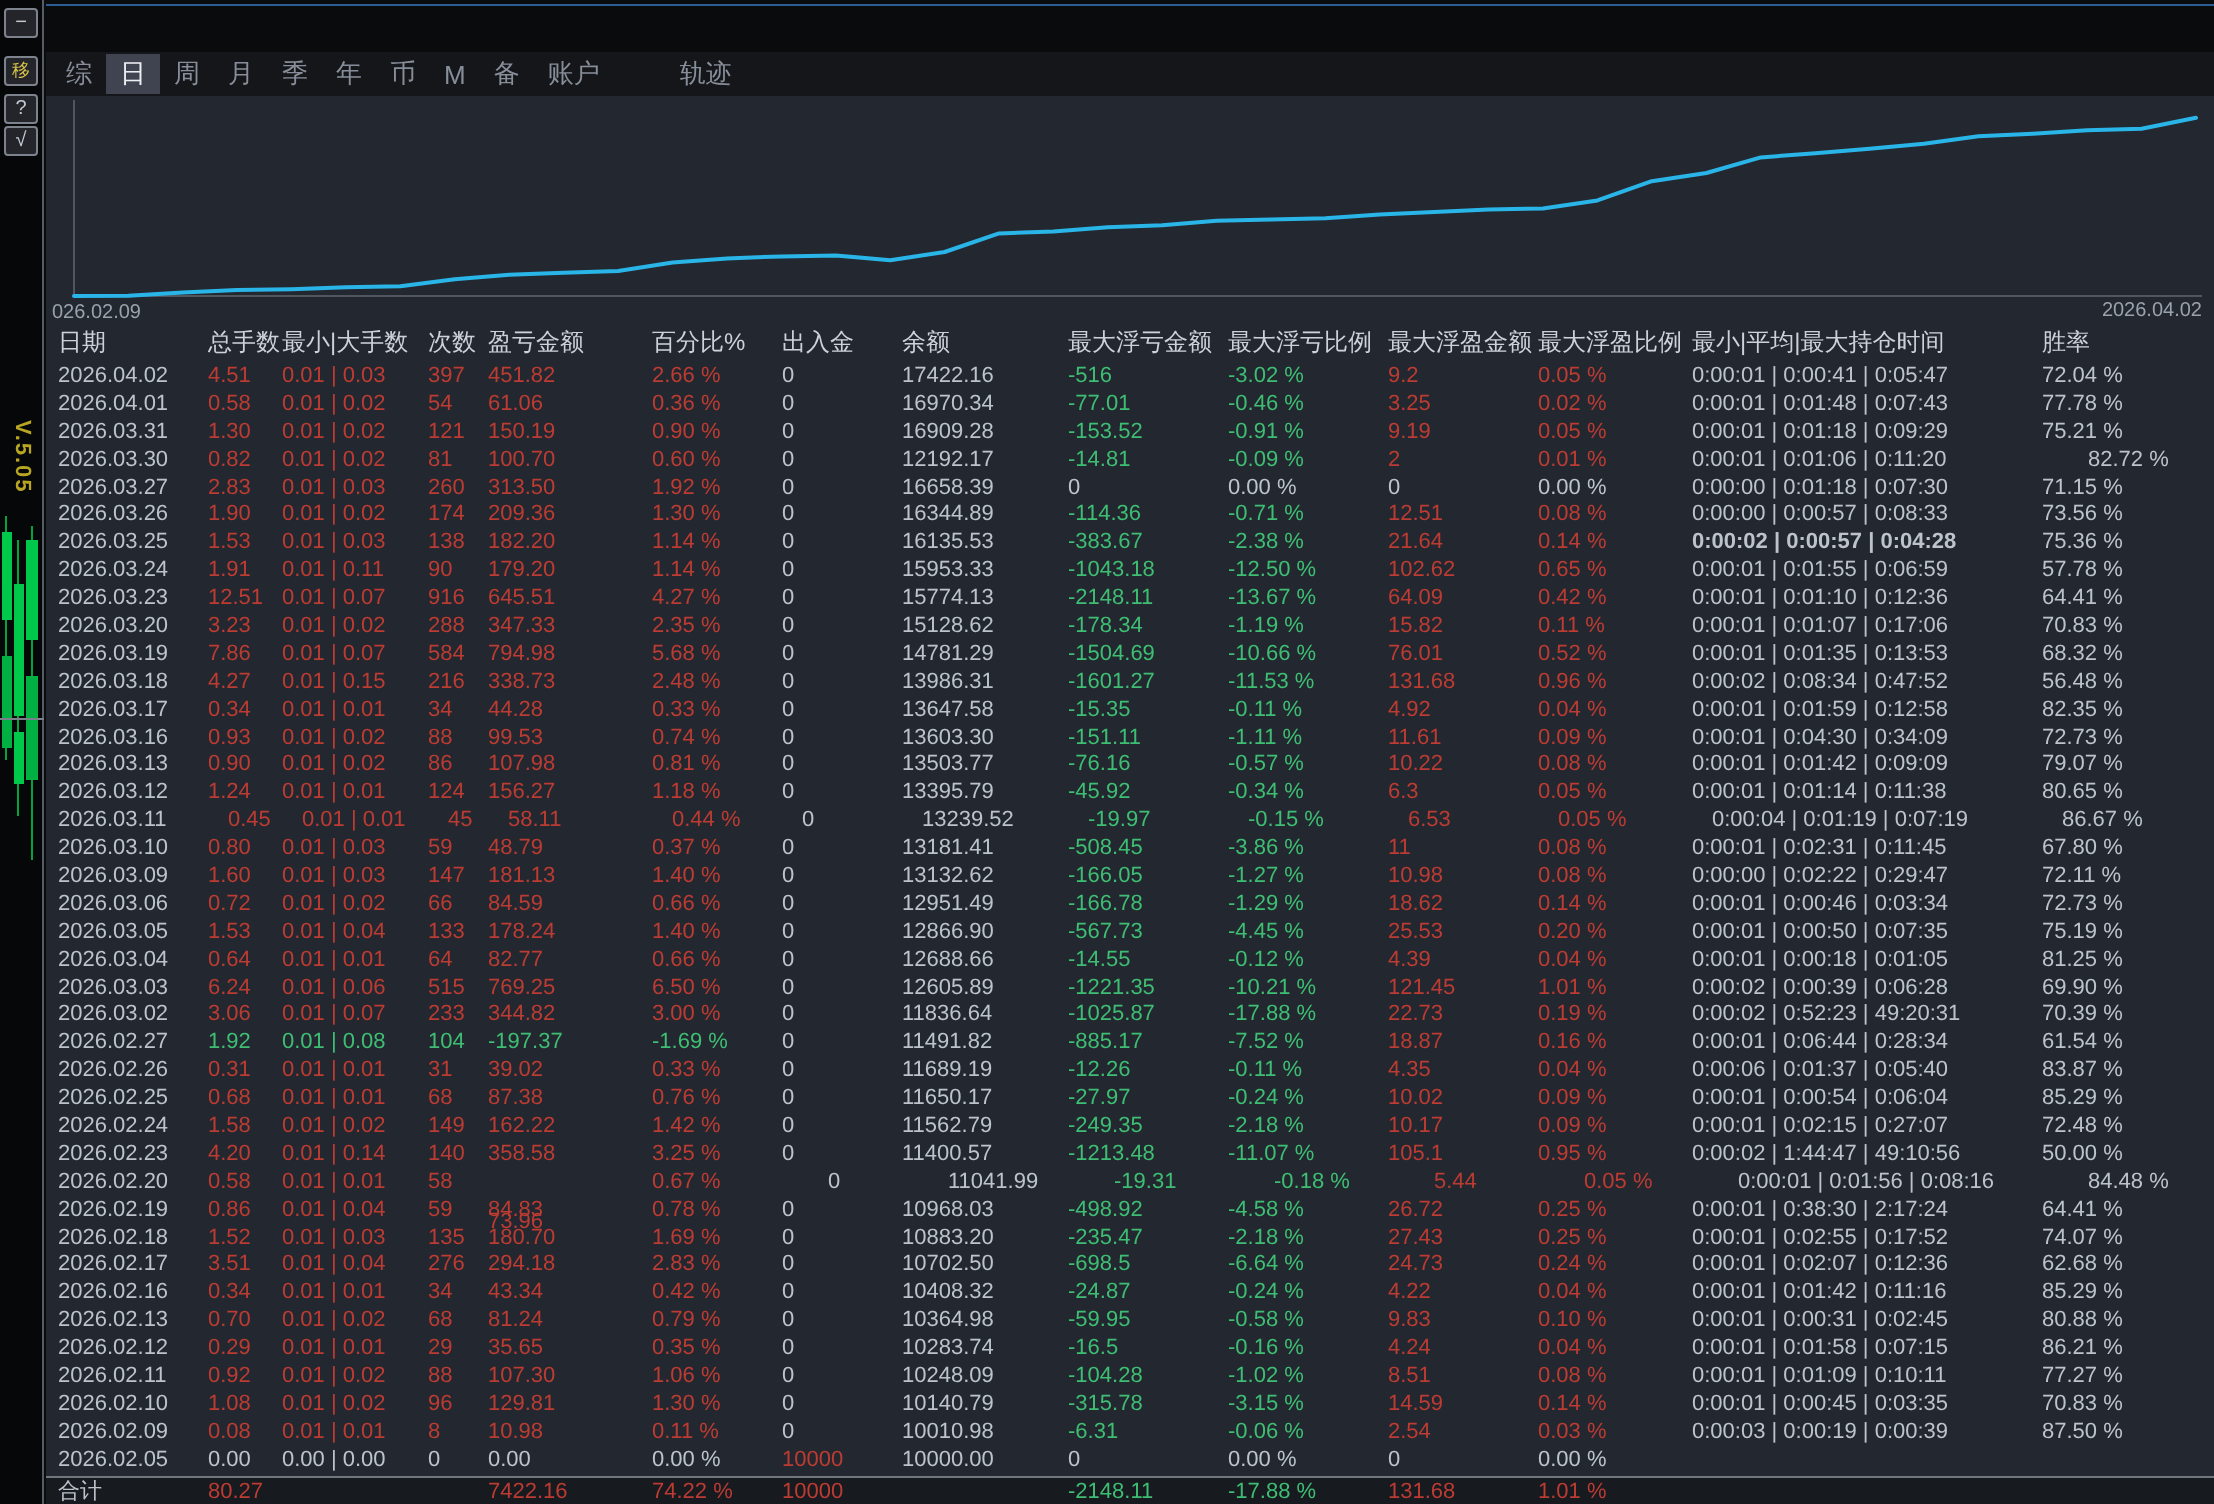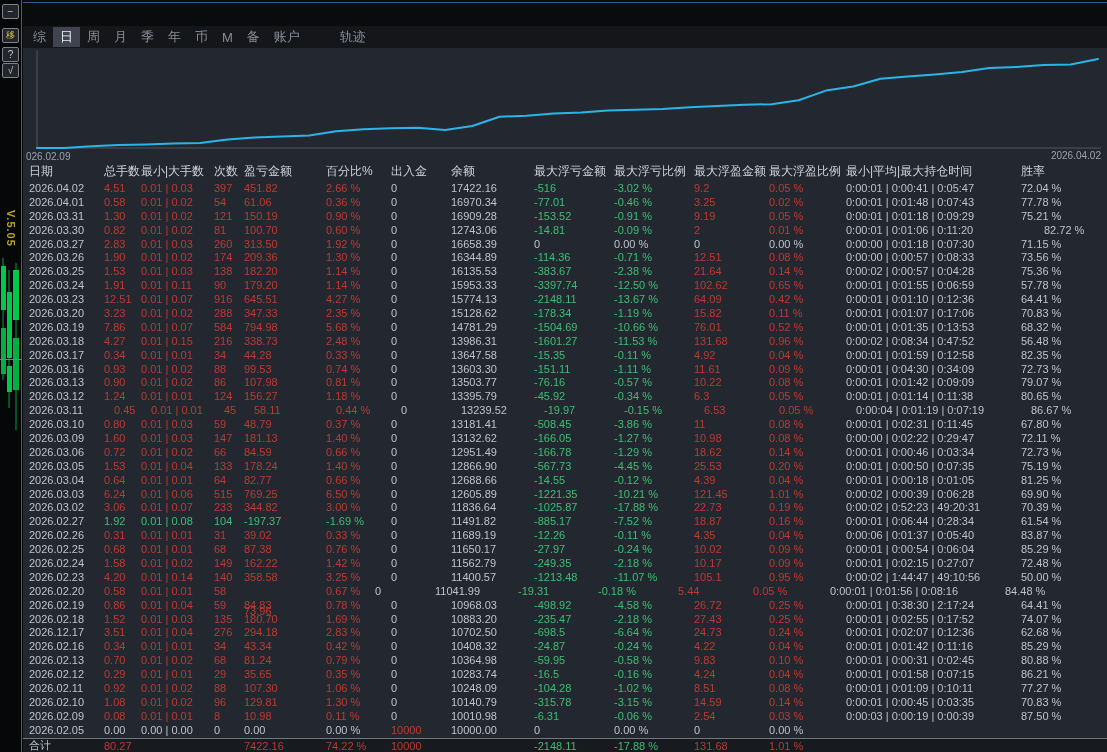--- a/index.html
+++ b/index.html
@@ -160,21 +160,21 @@
           <span class="tc c-n" style="width: 85px;">75.21 %</span>
         </div>
         <div class="trow">
           <span class="tc c-n" style="width: 75px;">2026.03.30</span>
           <span class="tc c-r" style="width: 37px;">0.82</span>
           <span class="tc c-r" style="width: 73px;">0.01 | 0.02</span>
           <span class="tc c-r" style="width: 30px;">81</span>
           <span class="tc c-r" style="width: 82px;">100.70</span>
           <span class="tc c-r" style="width: 65px;">0.60 %</span>
           <span class="tc c-n" style="width: 60px;">0</span>
-          <span class="tc c-n" style="width: 83px;">12743.06</span>
+          <span class="tc c-n" style="width: 83px;">12192.17</span>
           <span class="tc c-g" style="width: 80px;">-14.81</span>
           <span class="tc c-g" style="width: 80px;">-0.09 %</span>
           <span class="tc c-r" style="width: 75px;">2</span>
           <span class="tc c-r" style="width: 77px;">0.01 %</span>
           <span class="tc c-n" style="width: 175px;">0:00:01 | 0:01:06 | 0:11:20</span>
           <span class="tc c-n" style="width: 63px; padding-left: 23px;">82.72 %</span>
         </div>
         <div class="trow">
           <span class="tc c-n" style="width: 75px;">2026.03.27</span>
           <span class="tc c-r" style="width: 37px;">2.83</span>
@@ -213,33 +213,33 @@
           <span class="tc c-r" style="width: 73px;">0.01 | 0.03</span>
           <span class="tc c-r" style="width: 30px;">138</span>
           <span class="tc c-r" style="width: 82px;">182.20</span>
           <span class="tc c-r" style="width: 65px;">1.14 %</span>
           <span class="tc c-n" style="width: 60px;">0</span>
           <span class="tc c-n" style="width: 83px;">16135.53</span>
           <span class="tc c-g" style="width: 80px;">-383.67</span>
           <span class="tc c-g" style="width: 80px;">-2.38 %</span>
           <span class="tc c-r" style="width: 75px;">21.64</span>
           <span class="tc c-r" style="width: 77px;">0.14 %</span>
-          <span class="tc c-n" style="width: 175px;">0:00:02 | 0:00:57 | 0:04:28</span>
+          <span class="tc c-n" style="width: 175px; font-weight: bold;">0:00:02 | 0:00:57 | 0:04:28</span>
           <span class="tc c-n" style="width: 85px;">75.36 %</span>
         </div>
         <div class="trow">
           <span class="tc c-n" style="width: 75px;">2026.03.24</span>
           <span class="tc c-r" style="width: 37px;">1.91</span>
           <span class="tc c-r" style="width: 73px;">0.01 | 0.11</span>
           <span class="tc c-r" style="width: 30px;">90</span>
           <span class="tc c-r" style="width: 82px;">179.20</span>
           <span class="tc c-r" style="width: 65px;">1.14 %</span>
           <span class="tc c-n" style="width: 60px;">0</span>
           <span class="tc c-n" style="width: 83px;">15953.33</span>
-          <span class="tc c-g" style="width: 80px;">-3397.74</span>
+          <span class="tc c-g" style="width: 80px;">-1043.18</span>
           <span class="tc c-g" style="width: 80px;">-12.50 %</span>
           <span class="tc c-r" style="width: 75px;">102.62</span>
           <span class="tc c-r" style="width: 77px;">0.65 %</span>
           <span class="tc c-n" style="width: 175px;">0:00:01 | 0:01:55 | 0:06:59</span>
           <span class="tc c-n" style="width: 85px;">57.78 %</span>
         </div>
         <div class="trow">
           <span class="tc c-n" style="width: 75px;">2026.03.23</span>
           <span class="tc c-r" style="width: 37px;">12.51</span>
           <span class="tc c-r" style="width: 73px;">0.01 | 0.07</span>
@@ -574,21 +574,21 @@
           <span class="tc c-r" style="width: 77px;">0.95 %</span>
           <span class="tc c-n" style="width: 175px;">0:00:02 | 1:44:47 | 49:10:56</span>
           <span class="tc c-n" style="width: 85px;">50.00 %</span>
         </div>
         <div class="trow">
           <span class="tc c-n" style="width: 75px;">2026.02.20</span>
           <span class="tc c-r" style="width: 37px;">0.58</span>
           <span class="tc c-r" style="width: 73px;">0.01 | 0.01</span>
           <span class="tc c-r" style="width: 30px;">58</span>
           <span class="tc c-r" style="width: 82px; margin-top: 40px;">73.96</span>
-          <span class="tc c-r" style="width: 49px;">0.67 %</span>
+          <span class="tc c-r" style="width: 88px;">0.67 %</span>
           <span class="tc c-n" style="width: 60px;">0</span>
           <span class="tc c-n" style="width: 83px;">11041.99</span>
           <span class="tc c-g" style="width: 80px;">-19.31</span>
           <span class="tc c-g" style="width: 80px;">-0.18 %</span>
           <span class="tc c-r" style="width: 75px;">5.44</span>
           <span class="tc c-r" style="width: 77px;">0.05 %</span>
           <span class="tc c-n" style="width: 175px;">0:00:01 | 0:01:56 | 0:08:16</span>
           <span class="tc c-n" style="width: 85px;">84.48 %</span>
         </div>
         <div class="trow">
@@ -617,21 +617,21 @@
           <span class="tc c-n" style="width: 60px;">0</span>
           <span class="tc c-n" style="width: 83px;">10883.20</span>
           <span class="tc c-g" style="width: 80px;">-235.47</span>
           <span class="tc c-g" style="width: 80px;">-2.18 %</span>
           <span class="tc c-r" style="width: 75px;">27.43</span>
           <span class="tc c-r" style="width: 77px;">0.25 %</span>
           <span class="tc c-n" style="width: 175px;">0:00:01 | 0:02:55 | 0:17:52</span>
           <span class="tc c-n" style="width: 85px;">74.07 %</span>
         </div>
         <div class="trow">
-          <span class="tc c-n" style="width: 75px;">2026.12.17</span>
+          <span class="tc c-n" style="width: 75px;">2026.02.17</span>
           <span class="tc c-r" style="width: 37px;">3.51</span>
           <span class="tc c-r" style="width: 73px;">0.01 | 0.04</span>
           <span class="tc c-r" style="width: 30px;">276</span>
           <span class="tc c-r" style="width: 82px;">294.18</span>
           <span class="tc c-r" style="width: 65px;">2.83 %</span>
           <span class="tc c-n" style="width: 60px;">0</span>
           <span class="tc c-n" style="width: 83px;">10702.50</span>
           <span class="tc c-g" style="width: 80px;">-698.5</span>
           <span class="tc c-g" style="width: 80px;">-6.64 %</span>
           <span class="tc c-r" style="width: 75px;">24.73</span>

